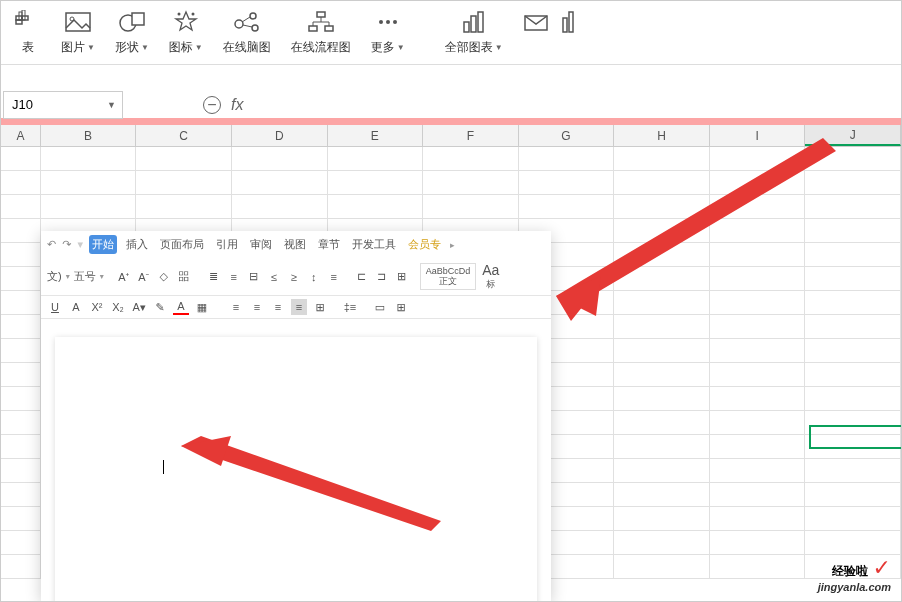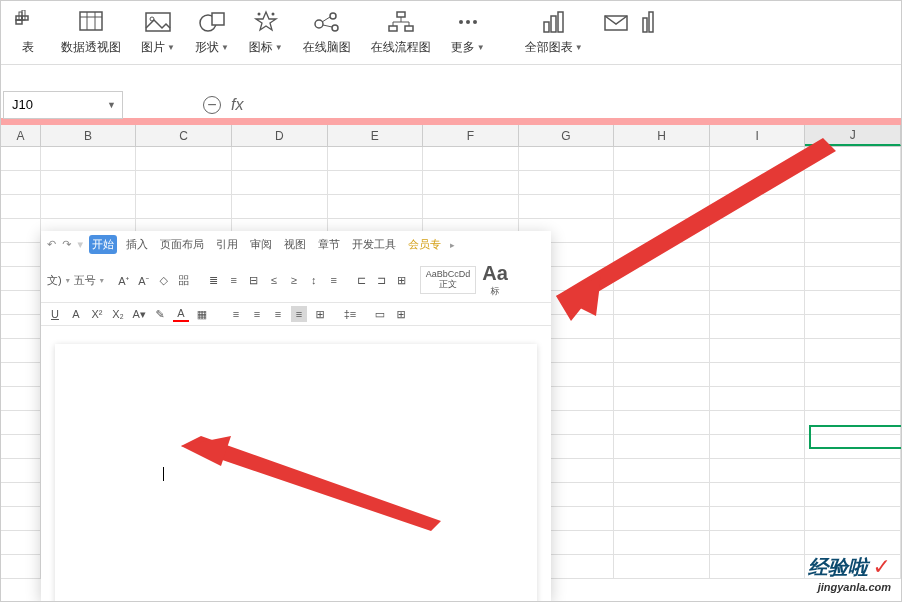--- a/index.html
+++ b/index.html
@@ -42,21 +42,21 @@
     .word-ribbon2 { display: flex; align-items: center; padding: 3px 6px; gap: 5px; border-bottom: 1px solid #e5e5e5; font-size: 11px; color: #555; }
     .style-box { border: 1px solid #ddd; padding: 3px 5px; font-size: 9px; text-align: center; line-height: 1.1; }
     .word-page { margin: 18px 14px; height: 280px; background: #fff; box-shadow: 0 1px 6px rgba(0,0,0,0.15); position: relative; }
     .word-cursor { position: absolute; left: 108px; top: 123px; width: 1px; height: 14px; background: #000; }
     
     
     .arrow-svg { position: absolute; pointer-events: none; z-index: 100; }
     
     
     .watermark { position: absolute; right: 10px; bottom: 8px; text-align: right; }
-    .watermark-main { font-size: 20px; font-weight: bold; font-style: italic; color: #0c4a6e; }
+    .watermark-main { font-size: 12px; font-weight: bold; color: #000000; }
     .watermark-check { color: #e53935; font-size: 22px; }
     .watermark-sub { font-size: 11px; font-style: italic; color: #333; font-weight: bold; }
     
     svg { display: block; }
   </style>
 </head>
 <body>
 
 <div class="ribbon">
   <div class="ribbon-item">
@@ -64,33 +64,20 @@
       <svg width="26" height="24" viewBox="0 0 26 24">
           <rect x="1" y="6" width="6" height="4" fill="none" stroke="#555" stroke-width="1.5"></rect>
           <rect x="7" y="6" width="6" height="4" fill="none" stroke="#555" stroke-width="1.5"></rect>
           <rect x="1" y="10" width="6" height="4" fill="none" stroke="#555" stroke-width="1.5"></rect>
           <rect x="4" y="2" width="3" height="8" fill="none" stroke="#555"></rect>
           <rect x="7" y="0" width="3" height="10" fill="none" stroke="#555"></rect>
         </svg>
     </div>
     <div class="ribbon-label">
         <span>表</span>
-      </div>
-  </div>
-  <div class="ribbon-item">
-    <div class="ribbon-icon">
-      <svg width="26" height="24" viewBox="0 0 26 24">
-          <rect x="2" y="2" width="22" height="18" fill="none" stroke="#555" stroke-width="1.5"></rect>
-          <line x1="2" y1="7" x2="24" y2="7" stroke="#555"></line>
-          <line x1="9" y1="2" x2="9" y2="20" stroke="#555"></line>
-          <line x1="17" y1="2" x2="17" y2="20" stroke="#555"></line>
-        </svg>
-    </div>
-    <div class="ribbon-label">
-        <span>数据透视图</span>
       </div>
   </div>
   <div class="ribbon-item">
     <div class="ribbon-icon">
       <svg width="28" height="24" viewBox="0 0 28 24">
           <rect x="2" y="3" width="24" height="18" fill="none" stroke="#555" stroke-width="1.5"></rect>
           <circle cx="8" cy="9" r="2" fill="none" stroke="#555"></circle>
           <polyline points="2,18 10,10 18,18 22,14 26,18" fill="none" stroke="#555" stroke-width="1.5"></polyline>
         </svg>
     </div>
@@ -501,21 +488,21 @@
     <span class="word-tool">≡</span>
     <span style="margin-left:4px"></span>
     <span class="word-tool">⊏</span>
     <span class="word-tool">⊐</span>
     <span class="word-tool">⊞</span>
     <div class="style-box" style="margin-left:6px">
       <div>AaBbCcDd</div>
       <div>正文</div>
     </div>
     <div style="margin-left:2px;text-align:center">
-      <div style="font-size:20px;font-weight:bold">Aa</div>
+      <div style="font-size:14px;font-weight:normal">Aa</div>
       <div style="font-size:9px">标</div>
     </div>
   </div>
   <div class="word-ribbon2">
     <span class="word-tool" style="text-decoration:underline">U</span>
     <span class="word-tool">A</span>
     <span class="word-tool">X²</span>
     <span class="word-tool">X₂</span>
     <span class="word-tool">A▾</span>
     <span class="word-tool">✎</span>

